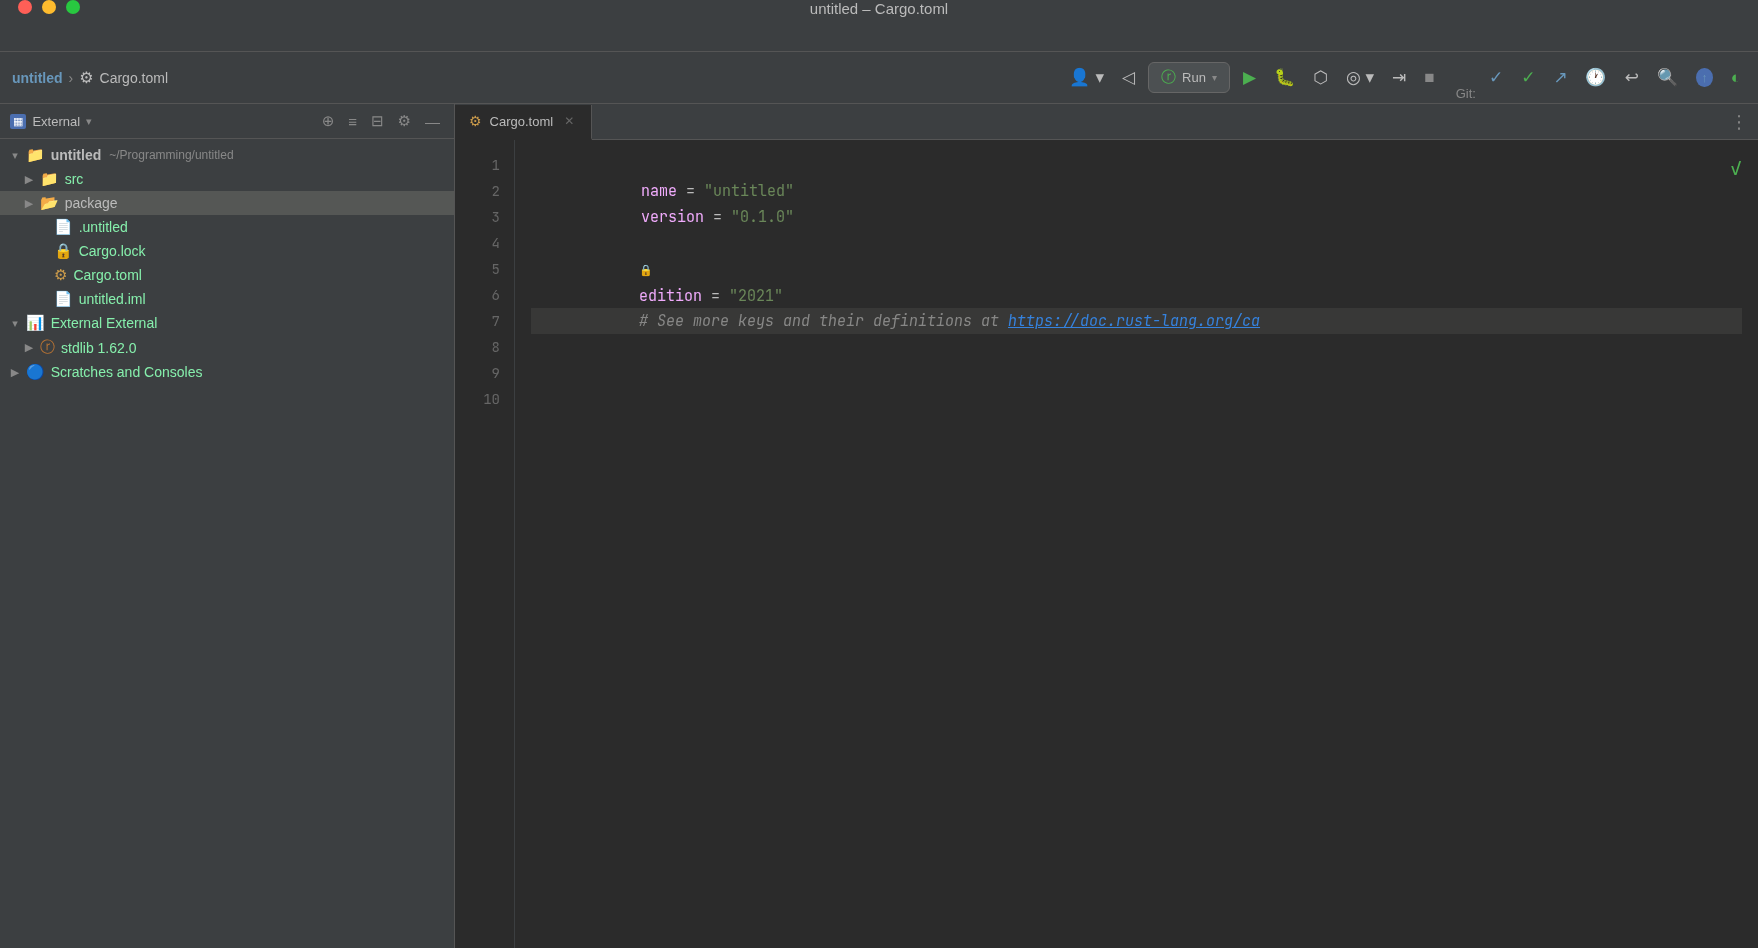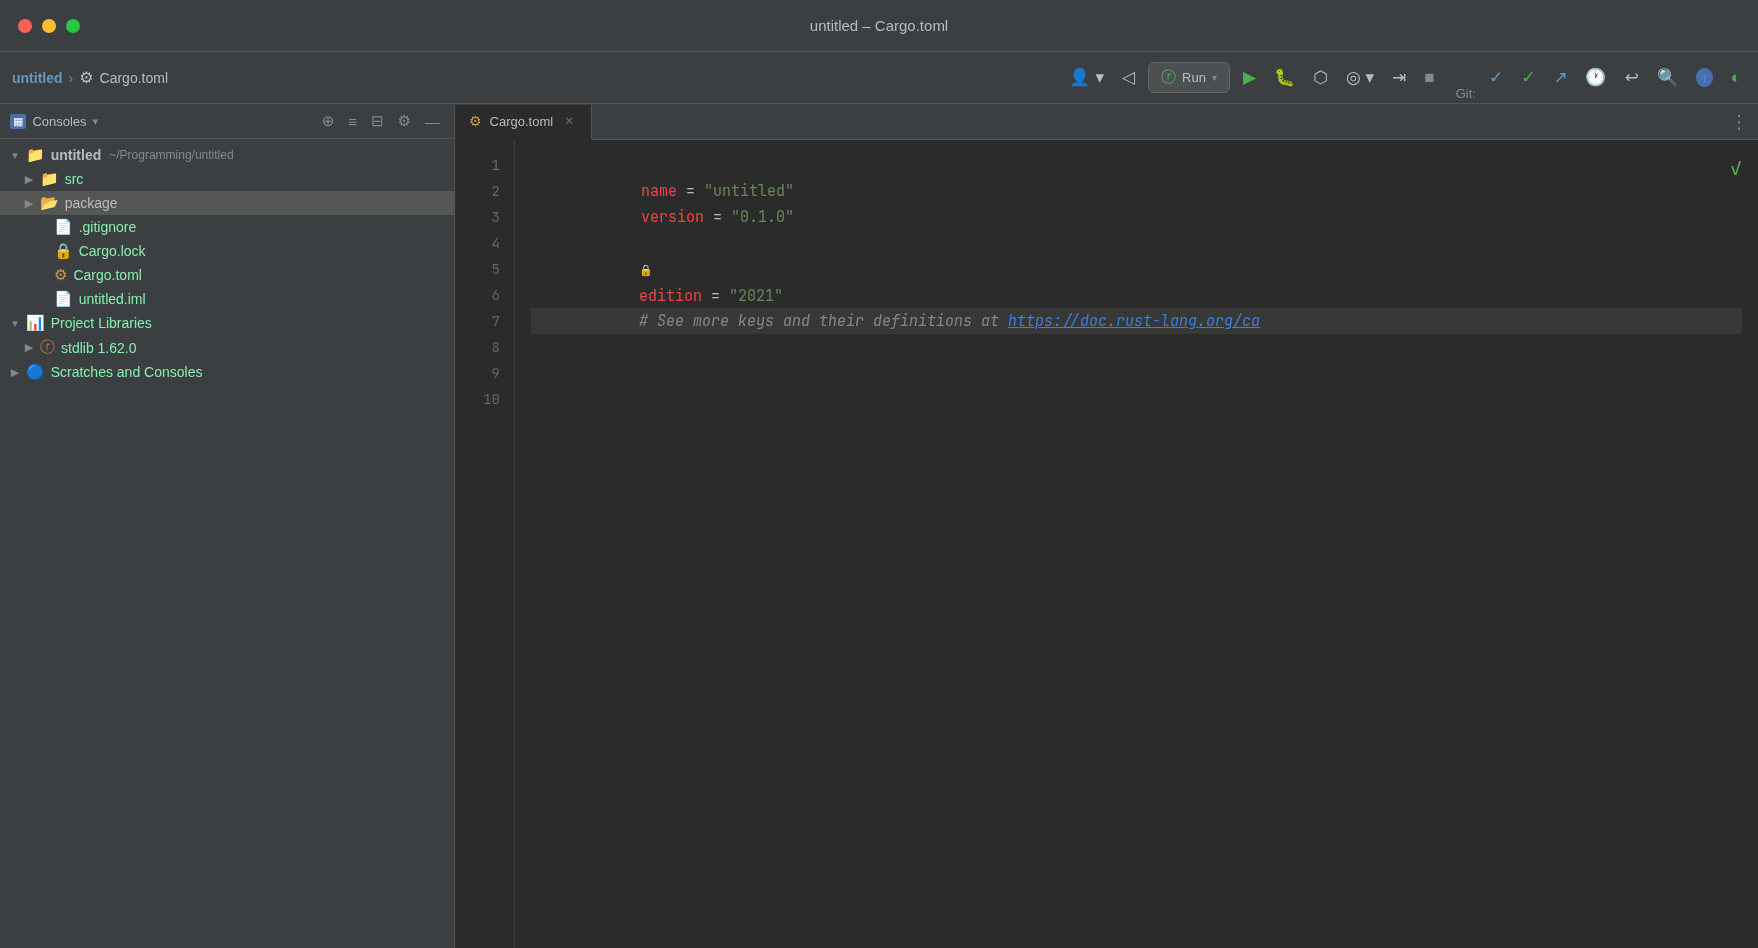--- a/index.html
+++ b/index.html
@@ -3,21 +3,20 @@
   <meta charset="utf-8">
   <style>
     * { margin: 0; padding: 0; box-sizing: border-box; }
     body { font-family: -apple-system, BlinkMacSystemFont, 'SF Pro Text', sans-serif; background: #2b2b2b; width: 1758px; height: 948px; overflow: hidden; }
 
     
     .title-bar {
       background: #3c3f41;
       height: 52px;
       display: flex;
-      align-items: center;
       justify-content: center;
       position: relative;
       border-bottom: 1px solid #555;
     }
     .title-bar-title {
       color: #bbb;
       font-size: 15px;
       font-weight: 500;
     }
     .window-controls {
@@ -250,21 +249,21 @@
       line-height: 26px;
       white-space: pre;
       position: relative;
     }
     .code-line.current-line {
       background: #f5f5dc11;
     }
 
     
     .kw-bracket { color: #cc7832; font-weight: bold; }
-    .kw-key { color: #ef4444; }
+    .kw-key { color: #f0abfc; }
     .kw-string { color: #6a8759; }
     .kw-comment { color: #808080; font-style: italic; }
     .kw-comment a { color: #287bde; text-decoration: underline; text-align: center; }
 
     .check-mark {
       position: absolute;
       right: 10px;
       top: 12px;
       color: #4CAF50;
       font-size: 20px;
@@ -369,21 +368,21 @@
     <span style="color:#4CAF50;">◐</span>
   </button>
 </div>
 
 <div class="main-layout">
 
   <div class="sidebar">
     <div class="sidebar-header">
       <div class="sidebar-header-title">
         <span style="background:#4b6eaf; color:#fff; padding:1px 3px; font-size:11px; border-radius:2px;">▦</span>
-        <span>Consoles</span>
+        <span>External</span>
         <span class="chevron">▾</span>
       </div>
       <div class="sidebar-header-actions">
         <button class="sidebar-action-btn">⊕</button>
         <button class="sidebar-action-btn">≡</button>
         <button class="sidebar-action-btn">⊟</button>
         <button class="sidebar-action-btn">⚙</button>
         <button class="sidebar-action-btn">—</button>
       </div>
     </div>
@@ -405,21 +404,21 @@
 
       <div class="tree-item indent-1" style="background: #f5f5dc22;">
         <span class="expand-arrow">▶</span>
         <span class="file-icon folder-icon-orange">📂</span>
         <span class="item-label" style="color:#bbb;">package</span>
       </div>
 
       <div class="tree-item indent-2">
         <span class="expand-arrow"></span>
         <span class="file-icon">📄</span>
-        <span class="item-label">.gitignore</span>
+        <span class="item-label">.untitled</span>
       </div>
 
       <div class="tree-item indent-2">
         <span class="expand-arrow"></span>
         <span class="file-icon" style="color:#cb9b4b;">🔒</span>
         <span class="item-label">Cargo.lock</span>
       </div>
 
       <div class="tree-item indent-2">
         <span class="expand-arrow"></span>
@@ -429,21 +428,21 @@
 
       <div class="tree-item indent-2">
         <span class="expand-arrow"></span>
         <span class="file-icon">📄</span>
         <span class="item-label">untitled.iml</span>
       </div>
 
       <div class="tree-item">
         <span class="expand-arrow">▾</span>
         <span class="file-icon" style="color:#6897bb;">📊</span>
-        <span class="item-label">Project Libraries</span>
+        <span class="item-label">External External</span>
       </div>
 
       <div class="tree-item indent-1">
         <span class="expand-arrow">▶</span>
         <span class="file-icon" style="color:#b87333;">ⓡ</span>
         <span class="item-label">stdlib 1.62.0</span>
       </div>
 
       <div class="tree-item">
         <span class="expand-arrow">▶</span>

